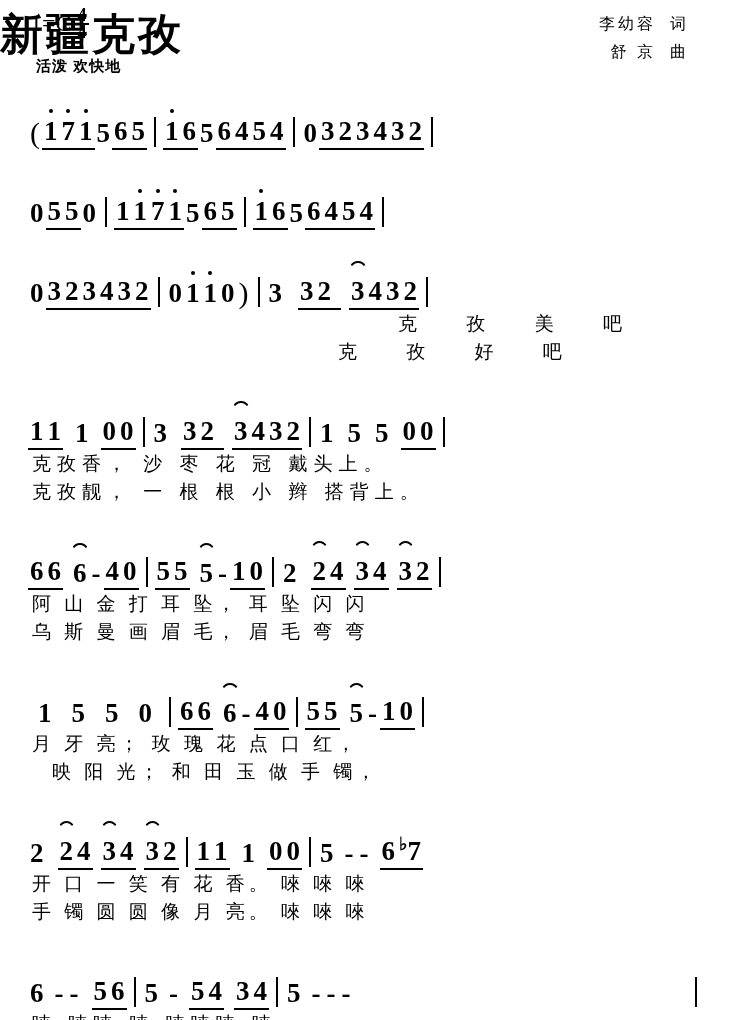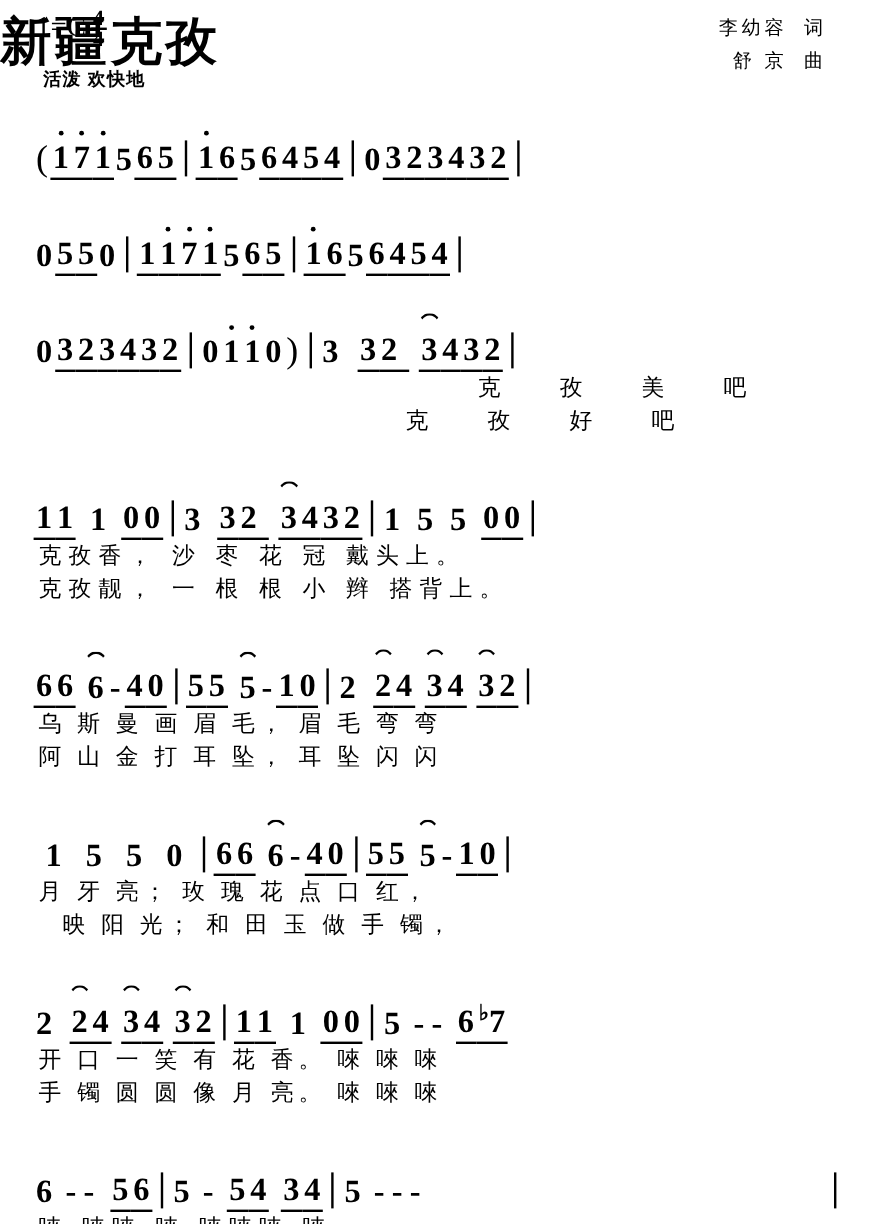--- a/index.html
+++ b/index.html
@@ -338,24 +338,24 @@
       <span class="n" style="padding-right:10px;">2</span>
       <span class="n beam1" style="margin-left:4px;"><span class="slur"></span>2</span>
       <span class="n beam1">4</span>
       <span class="n beam1" style="margin-left:8px;"><span class="slur"></span>3</span>
       <span class="n beam1">4</span>
       <span class="n beam1" style="margin-left:8px;"><span class="slur"></span>3</span>
       <span class="n beam1">2</span>
       <span class="barline"></span>
     </div>
     <div class="lyrics-row" style="padding-left:4px;">
+      <span style="letter-spacing:4px;">阿 山 金 打 耳 坠， 耳 坠 闪 闪</span>
+    </div>
+    <div class="lyrics-row" style="padding-left:4px;">
       <span style="letter-spacing:4px;">乌 斯 曼 画 眉 毛， 眉 毛 弯 弯</span>
-    </div>
-    <div class="lyrics-row" style="padding-left:4px;">
-      <span style="letter-spacing:4px;">阿 山 金 打 耳 坠， 耳 坠 闪 闪</span>
     </div>
   </div>
 
   <div class="system" style="padding-top:40px;">
     <div class="notes-row">
       <span class="n" style="padding:0 10px;">1</span>
       <span class="n" style="padding:0 10px;">5</span>
       <span class="n" style="padding:0 10px;">5</span>
       <span class="n" style="padding:0 10px;">0</span>
       <span class="barline"></span>

